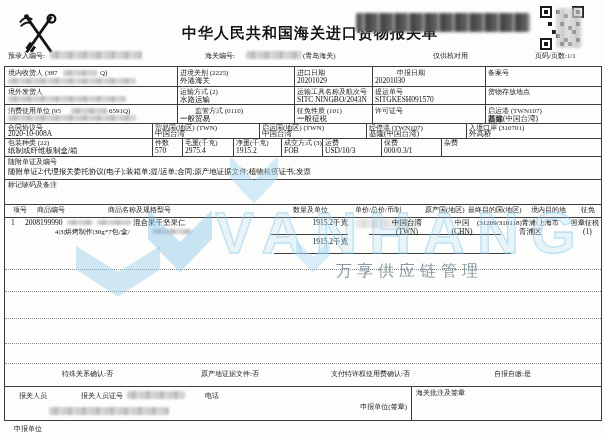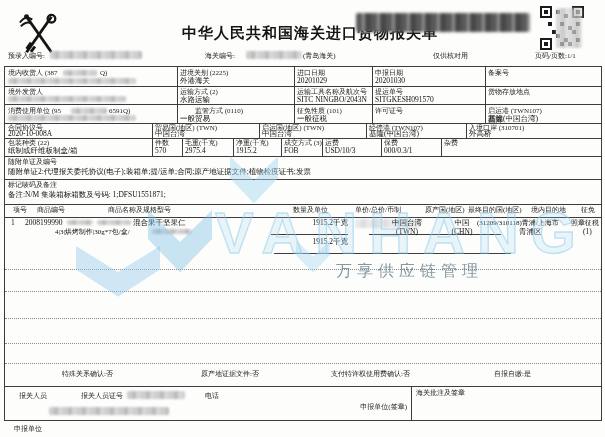--- a/index.html
+++ b/index.html
@@ -130,21 +130,21 @@
     <div class="vl" style="left:406px;top:319px;height:34px;"></div>
 
     <span class="t lbl" style="left:3px;top:2px;">境内收货人 (387</span>
     <div class="red" style="left:58px;top:3px;width:34px;height:6px;"></div>
     <span class="t lbl" style="left:95px;top:2px;">Q)</span>
     <div class="red" style="left:3px;top:11px;width:128px;height:6px;"></div>
     <span class="t lbl" style="left:175px;top:2px;">进境关别 (2225)</span>
     <span class="t val" style="left:175px;top:10px;">外港海关</span>
     <span class="t lbl" style="left:292px;top:2px;">进口日期</span>
     <span class="t val" style="left:292px;top:10px;">20201029</span>
-    <span class="t lbl" style="left:370px;top:2px;text-align:right;">申报日期</span>
+    <span class="t lbl" style="left:392px;top:2px;text-align:right;">申报日期</span>
     <span class="t val" style="left:370px;top:10px;">20201030</span>
     <span class="t lbl" style="left:483px;top:2px;">备案号</span>
 
     <span class="t lbl" style="left:3px;top:21px;">境外发货人</span>
     <div class="red" style="left:3px;top:29px;width:118px;height:6px;"></div>
     <span class="t lbl" style="left:175px;top:21px;">运输方式 (2)</span>
     <span class="t val" style="left:175px;top:29px;">水路运输</span>
     <span class="t lbl" style="left:292px;top:21px;">运输工具名称及航次号</span>
     <span class="t val" style="left:292px;top:29px;">SITC NINGBO/2043N</span>
     <span class="t lbl" style="left:370px;top:21px;">提运单号</span>
@@ -188,21 +188,20 @@
     <span class="t lbl" style="left:320px;top:72px;">运费</span>
     <span class="t val" style="left:320px;top:80px;">USD/10/3</span>
     <span class="t lbl" style="left:379px;top:72px;">保费</span>
     <span class="t val" style="left:379px;top:80px;">000/0.3/1</span>
     <span class="t lbl" style="left:439px;top:72px;">杂费</span>
 
     <span class="t lbl" style="left:3px;top:91px;">随附单证及编号</span>
     <span class="t val" style="left:3px;top:101px;">随附单证2:代理报关委托协议(电子);装箱单;提/运单;合同;原产地证据文件;植物检疫证书;发票</span>
 
     <span class="t lbl" style="left:3px;top:114px;">标记唛码及备注</span>
-    <span class="t val" style="left:3px;top:124px;">备注:N/M  集装箱标箱数及号码: 1;DFSU1551871;</span>
 
     <span class="t lbl" style="left:8px;top:139px;">项号</span>
     <span class="t lbl" style="left:32px;top:139px;">商品编号</span>
     <span class="t lbl" style="left:103px;top:139px;">商品名称及规格型号</span>
     <span class="t lbl" style="left:288px;top:139px;">数量及单位</span>
     <span class="t lbl" style="left:350px;top:139px;">单价/总价/币制</span>
     <span class="t lbl" style="left:420px;top:139px;">原产国(地区)</span>
     <span class="t lbl" style="left:463px;top:139px;">最终目的国(地区)</span>
     <span class="t lbl" style="left:526px;top:139px;">境内目的地</span>
     <span class="t lbl" style="left:576px;top:139px;">征免</span>

